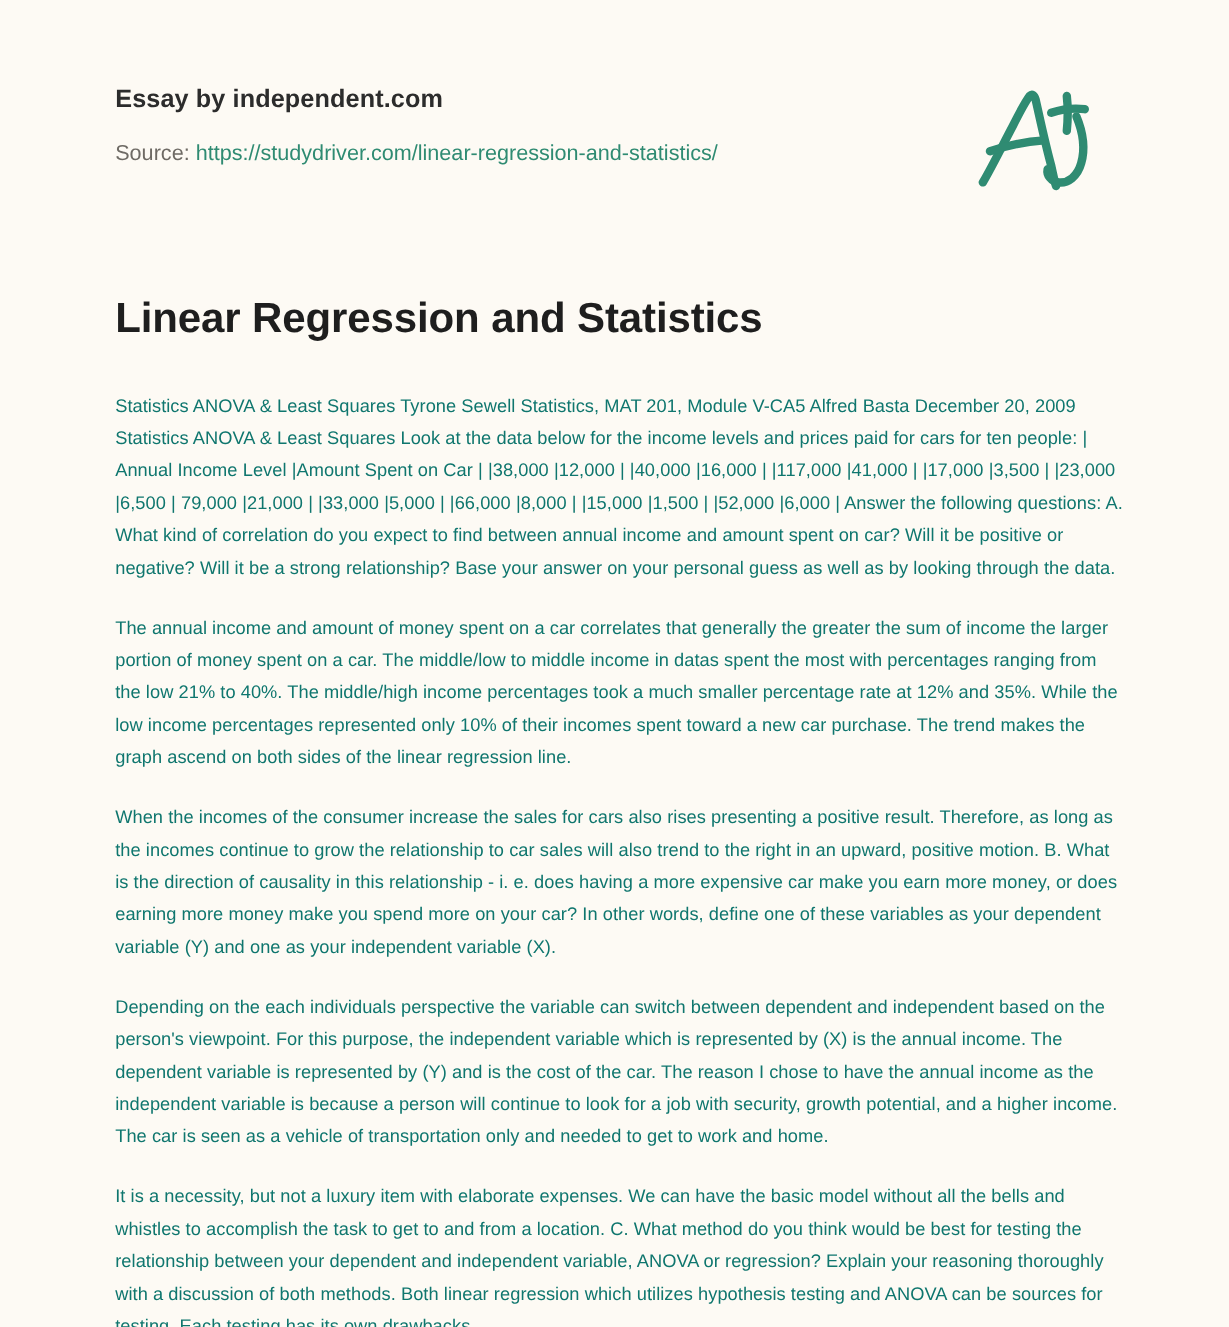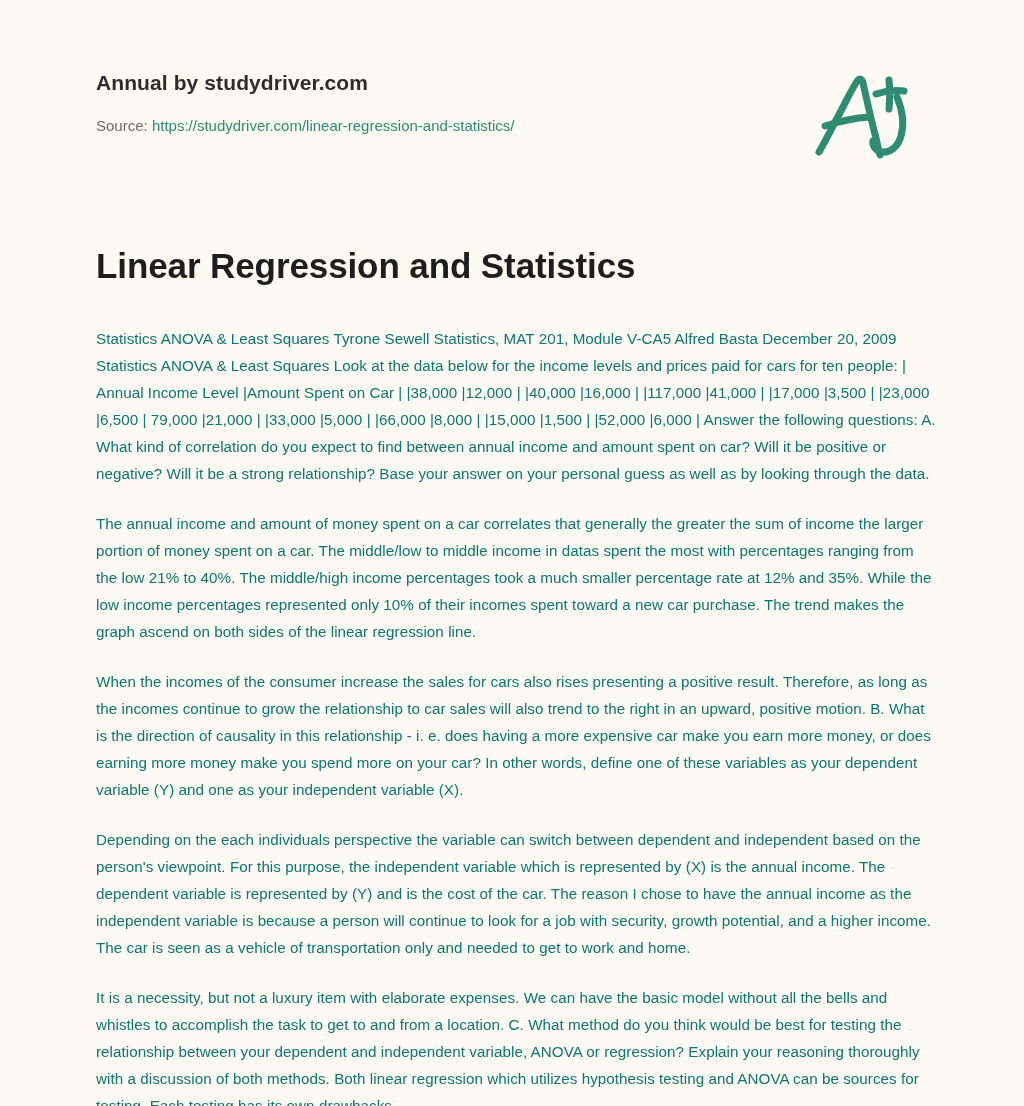--- a/index.html
+++ b/index.html
@@ -44,21 +44,21 @@
     font-size: 21px;
     font-weight: 700;
     color: #2c2c2c;
     letter-spacing: 0.1px;
     line-height: 1.2;
     margin: 0;
   }
 
   .source-line {
     margin-top: 21px;
-    font-size: 15px;
+    font-size: 18px;
     color: #6e6a64;
     line-height: 1.3;
     white-space: nowrap;
   }
 
   .source-label {
     color: #6e6a64;
   }
 
   .source-url {
@@ -110,21 +110,21 @@
   }
 </style>
 </head>
 <body>
 
 <div class="page">
 
   <div class="header">
 
     <div class="brand-block">
-      <div class="brand-title">Annual by studydriver.com</div>
+      <div class="brand-title">Essay by independent.com</div>
 
       <div class="source-line">
         <span class="source-label">Source: </span><a class="source-url" href="#">https://studydriver.com/linear-regression-and-statistics/</a>
       </div>
     </div>
 
     <div class="logo">
       <svg viewBox="0 0 120 112" xmlns="http://www.w3.org/2000/svg" fill="none" stroke="#2f8b72" stroke-width="7" stroke-linecap="round" stroke-linejoin="round">
 
         <path d="M13 96 C18 88 28 68 38 49 C44 37 49 28 52 24 C54 22 56 23 57 27 C60 40 65 64 70 82 C72 91 73 96 74 99"></path>

